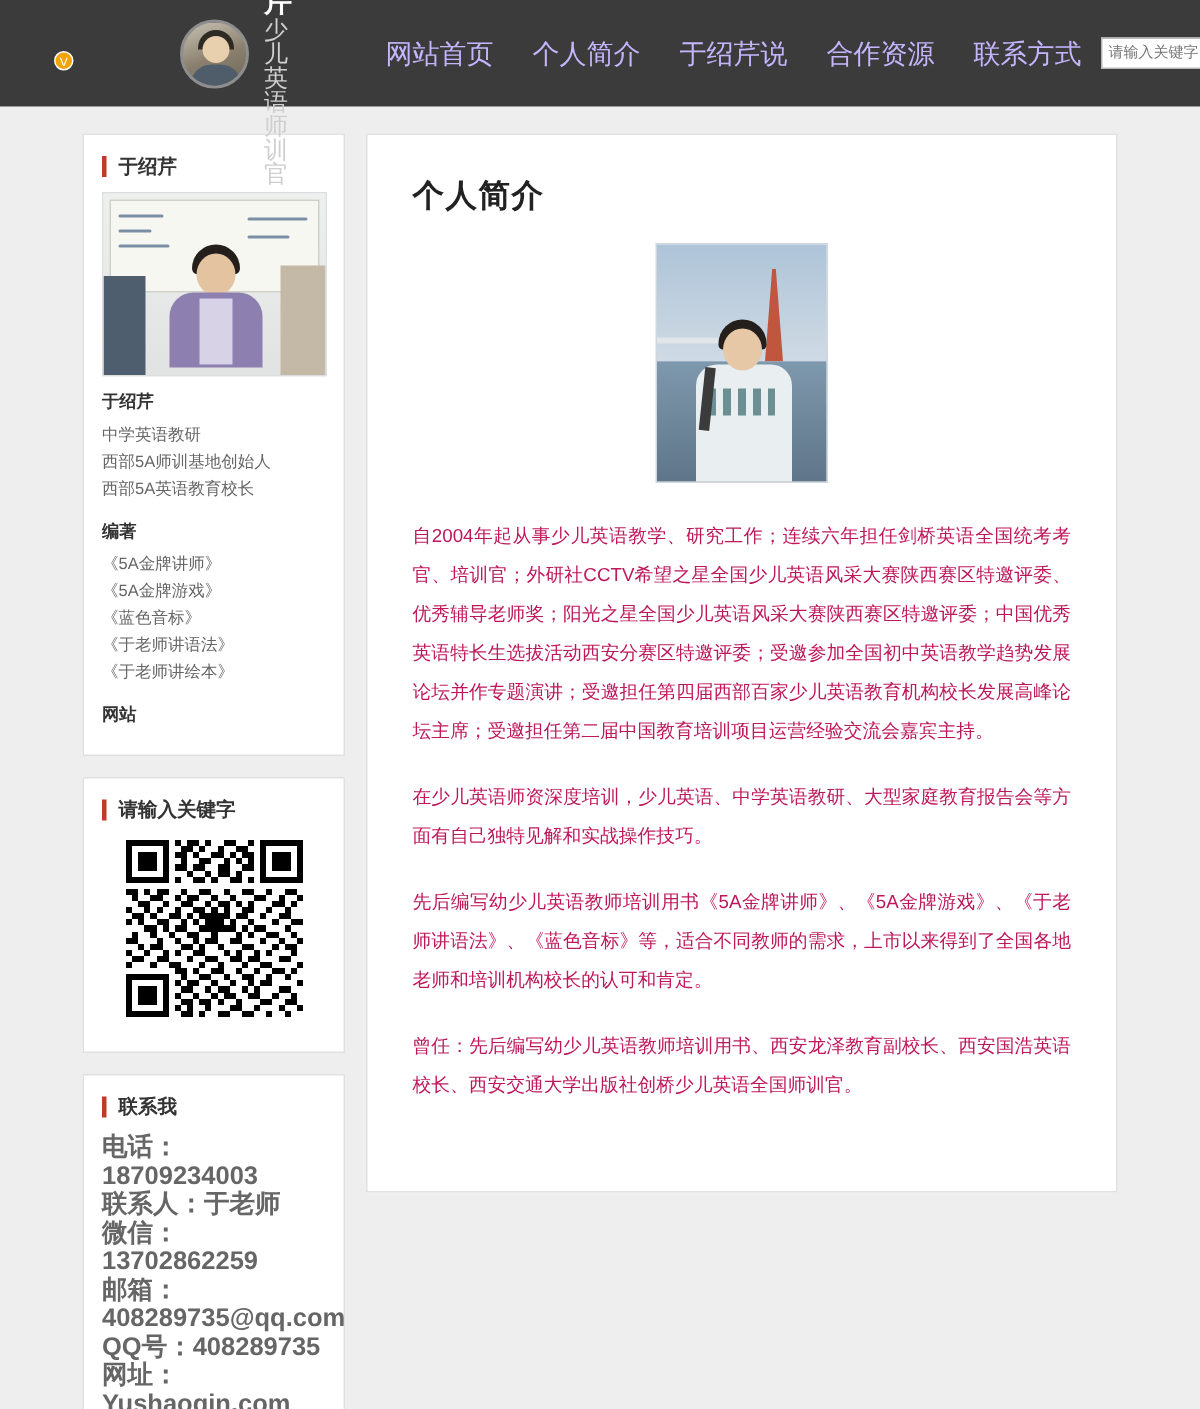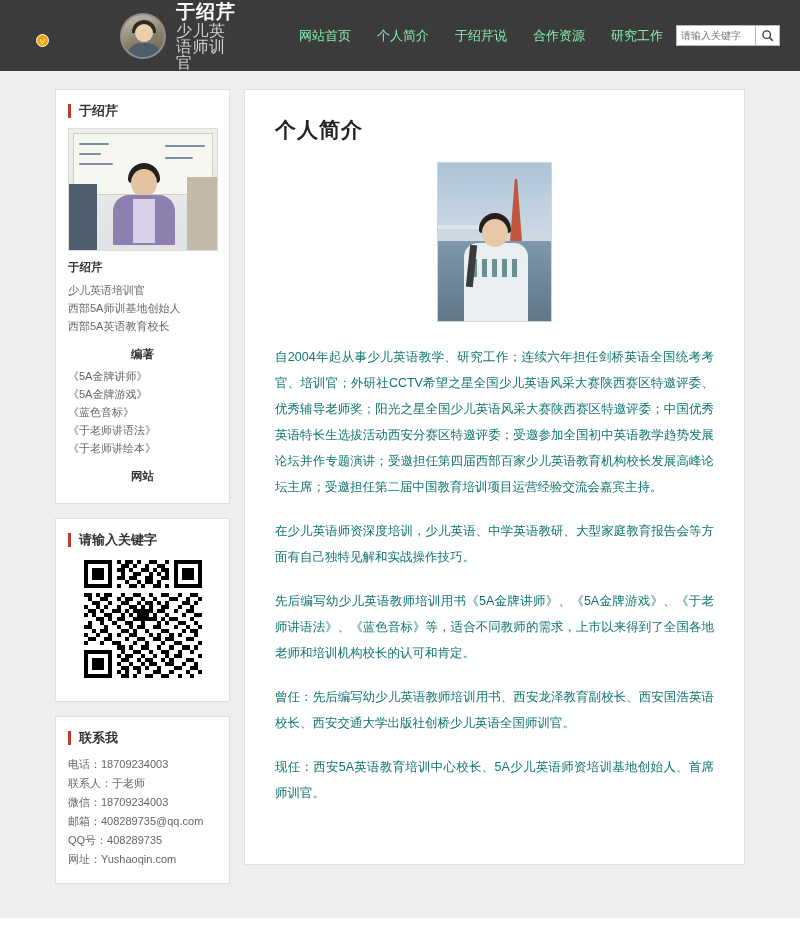--- a/index.html
+++ b/index.html
@@ -88,22 +88,22 @@
     line-height: 16px;
     letter-spacing: 0.5px;
   }
   .nav {
     display: flex;
     align-items: center;
     gap: 0px;
     margin-left: 18px;
   }
   .nav a {
-    color: #86efac;
-    font-size: 13px;
+    color: #c4b5fd;
+    font-size: 18px;
     text-decoration: none;
     padding: 6px 13px;
     white-space: nowrap;
   }
   .search-box {
     margin-left: auto;
     display: flex;
     align-items: center;
     height: 30px;
   }
@@ -197,30 +197,30 @@
     position:absolute; right:0; top:48px; width:30px; height:75px; background:#c3b9a6;
   }
   .side-name {
     font-size: 11.5px; color:#333; font-weight:bold; margin: 2px 0 6px 0;
   }
   .side-list { list-style:none; margin:0; padding:0; }
   .side-list li {
     font-size: 11px; color:#666; line-height: 18px;
   }
   .side-sub {
-    font-size: 11.5px; color:#333; font-weight:bold; margin: 12px 0 5px 0; text-align: center;
+    font-size: 11.5px; color:#333; font-weight:bold; margin: 12px 0 5px 0;
   }
   .qr-wrap {
     width: 120px; height: 120px;
     margin: 12px auto 8px auto;
     background:#fff;
     display:flex;align-items:center;justify-content:center;
   }
   .contact-list { list-style:none;margin:0;padding:0; }
-  .contact-list li { font-size:11px;color:#666;line-height:19px; }
+  .contact-list li { font-size:17px;color:#666;line-height:19px;font-weight:bold; }
 
   
   .main {
     flex: 1;
     background: #ffffff;
     border: 1px solid #e0e0e0;
     padding: 22px 30px 40px 30px;
     min-height: 690px;
   }
   .main-title {
@@ -243,21 +243,21 @@
   .mp-tower { position:absolute;left:72px;top:16px;width:12px;height:62px;background:#c0563e;clip-path:polygon(40% 0,60% 0,100% 100%,0 100%); }
   .mp-bridge { position:absolute;left:0;top:62px;width:50px;height:4px;background:#dfe6ea; }
   .mp-head { position:absolute;left:44px;top:56px;width:26px;height:28px;border-radius:13px/14px;background:#e6c8a6; }
   .mp-hair { position:absolute;left:41px;top:50px;width:32px;height:20px;border-radius:16px 16px 3px 3px;background:#241f1b; }
   .mp-body { position:absolute;left:26px;top:80px;width:64px;height:80px;border-radius:14px 14px 0 0;background:#e9eff1; }
   .mp-pattern { position:absolute;left:34px;top:96px;width:48px;height:18px;background:repeating-linear-gradient(90deg,#6b8f93 0 5px,#e9eff1 5px 10px); }
   .mp-strap { position:absolute;left:30px;top:82px;width:7px;height:42px;background:#3b3b3b;transform:rotate(6deg); }
 
   .para {
     font-size: 12.5px;
-    color: #0f766e;
+    color: #be185d;
     line-height: 26px;
     margin: 0 0 18px 0;
     text-align: justify;
   }
 </style>
 </head>
 <body>
 
 <div class="header">
   <div class="header-inner">
@@ -272,21 +272,21 @@
         <div class="logo-title">于绍芹</div>
         <div class="logo-sub">少儿英语师训官</div>
       </div>
     </div>
 
     <div class="nav">
       <a href="#">网站首页</a>
       <a href="#">个人简介</a>
       <a href="#">于绍芹说</a>
       <a href="#">合作资源</a>
-      <a href="#">研究工作</a>
+      <a href="#">联系方式</a>
     </div>
 
     <div class="search-box">
       <input class="search-input" type="text" placeholder="请输入关键字" style="">
       <button class="search-btn">
         <svg width="13" height="13" viewBox="0 0 16 16">
           <circle cx="7" cy="7" r="4.6" fill="none" stroke="#333" stroke-width="1.6"></circle>
           <line x1="10.4" y1="10.4" x2="14.5" y2="14.5" stroke="#333" stroke-width="1.8"></line>
         </svg>
       </button>
@@ -310,21 +310,21 @@
           <div class="pp-scribble" style="left:96px;top:28px;width:28px;"></div>
           <div class="pp-side-left"></div>
           <div class="pp-side-right"></div>
           <div class="pp-person-hair"></div>
           <div class="pp-person-head"></div>
           <div class="pp-person-body"></div>
           <div class="pp-person-shirt"></div>
         </div>
         <div class="side-name">于绍芹</div>
         <ul class="side-list">
-          <li>少儿英语培训官</li>
+          <li>中学英语教研</li>
           <li>西部5A师训基地创始人</li>
           <li>西部5A英语教育校长</li>
         </ul>
         <div class="side-sub">编著</div>
         <ul class="side-list">
           <li>《5A金牌讲师》</li>
           <li>《5A金牌游戏》</li>
           <li>《蓝色音标》</li>
           <li>《于老师讲语法》</li>
           <li>《于老师讲绘本》</li>
@@ -550,21 +550,21 @@
             </g>
           </svg>
         </div>
       </div>
 
       <div class="card">
         <div class="card-title">联系我</div>
         <ul class="contact-list">
           <li>电话：18709234003</li>
           <li>联系人：于老师</li>
-          <li>微信：18709234003</li>
+          <li>微信：13702862259</li>
           <li>邮箱：408289735@qq.com</li>
           <li>QQ号：408289735</li>
           <li>网址：Yushaoqin.com</li>
 
         </ul>
       </div>
 
     </div>
 
     <div class="main">
@@ -577,17 +577,16 @@
         <div class="mp-body"></div>
         <div class="mp-pattern"></div>
         <div class="mp-strap"></div>
         <div class="mp-hair"></div>
         <div class="mp-head"></div>
       </div>
       <p class="para">自2004年起从事少儿英语教学、研究工作；连续六年担任剑桥英语全国统考考官、培训官；外研社CCTV希望之星全国少儿英语风采大赛陕西赛区特邀评委、优秀辅导老师奖；阳光之星全国少儿英语风采大赛陕西赛区特邀评委；中国优秀英语特长生选拔活动西安分赛区特邀评委；受邀参加全国初中英语教学趋势发展论坛并作专题演讲；受邀担任第四届西部百家少儿英语教育机构校长发展高峰论坛主席；受邀担任第二届中国教育培训项目运营经验交流会嘉宾主持。</p>
       <p class="para">在少儿英语师资深度培训，少儿英语、中学英语教研、大型家庭教育报告会等方面有自己独特见解和实战操作技巧。</p>
       <p class="para">先后编写幼少儿英语教师培训用书《5A金牌讲师》、《5A金牌游戏》、《于老师讲语法》、《蓝色音标》等，适合不同教师的需求，上市以来得到了全国各地老师和培训机构校长的认可和肯定。</p>
       <p class="para">曾任：先后编写幼少儿英语教师培训用书、西安龙泽教育副校长、西安国浩英语校长、西安交通大学出版社创桥少儿英语全国师训官。</p>
-      <p class="para">现任：西安5A英语教育培训中心校长、5A少儿英语师资培训基地创始人、首席师训官。</p>
     </div>
 
   </div>
 </div>
 
 </body></html>

